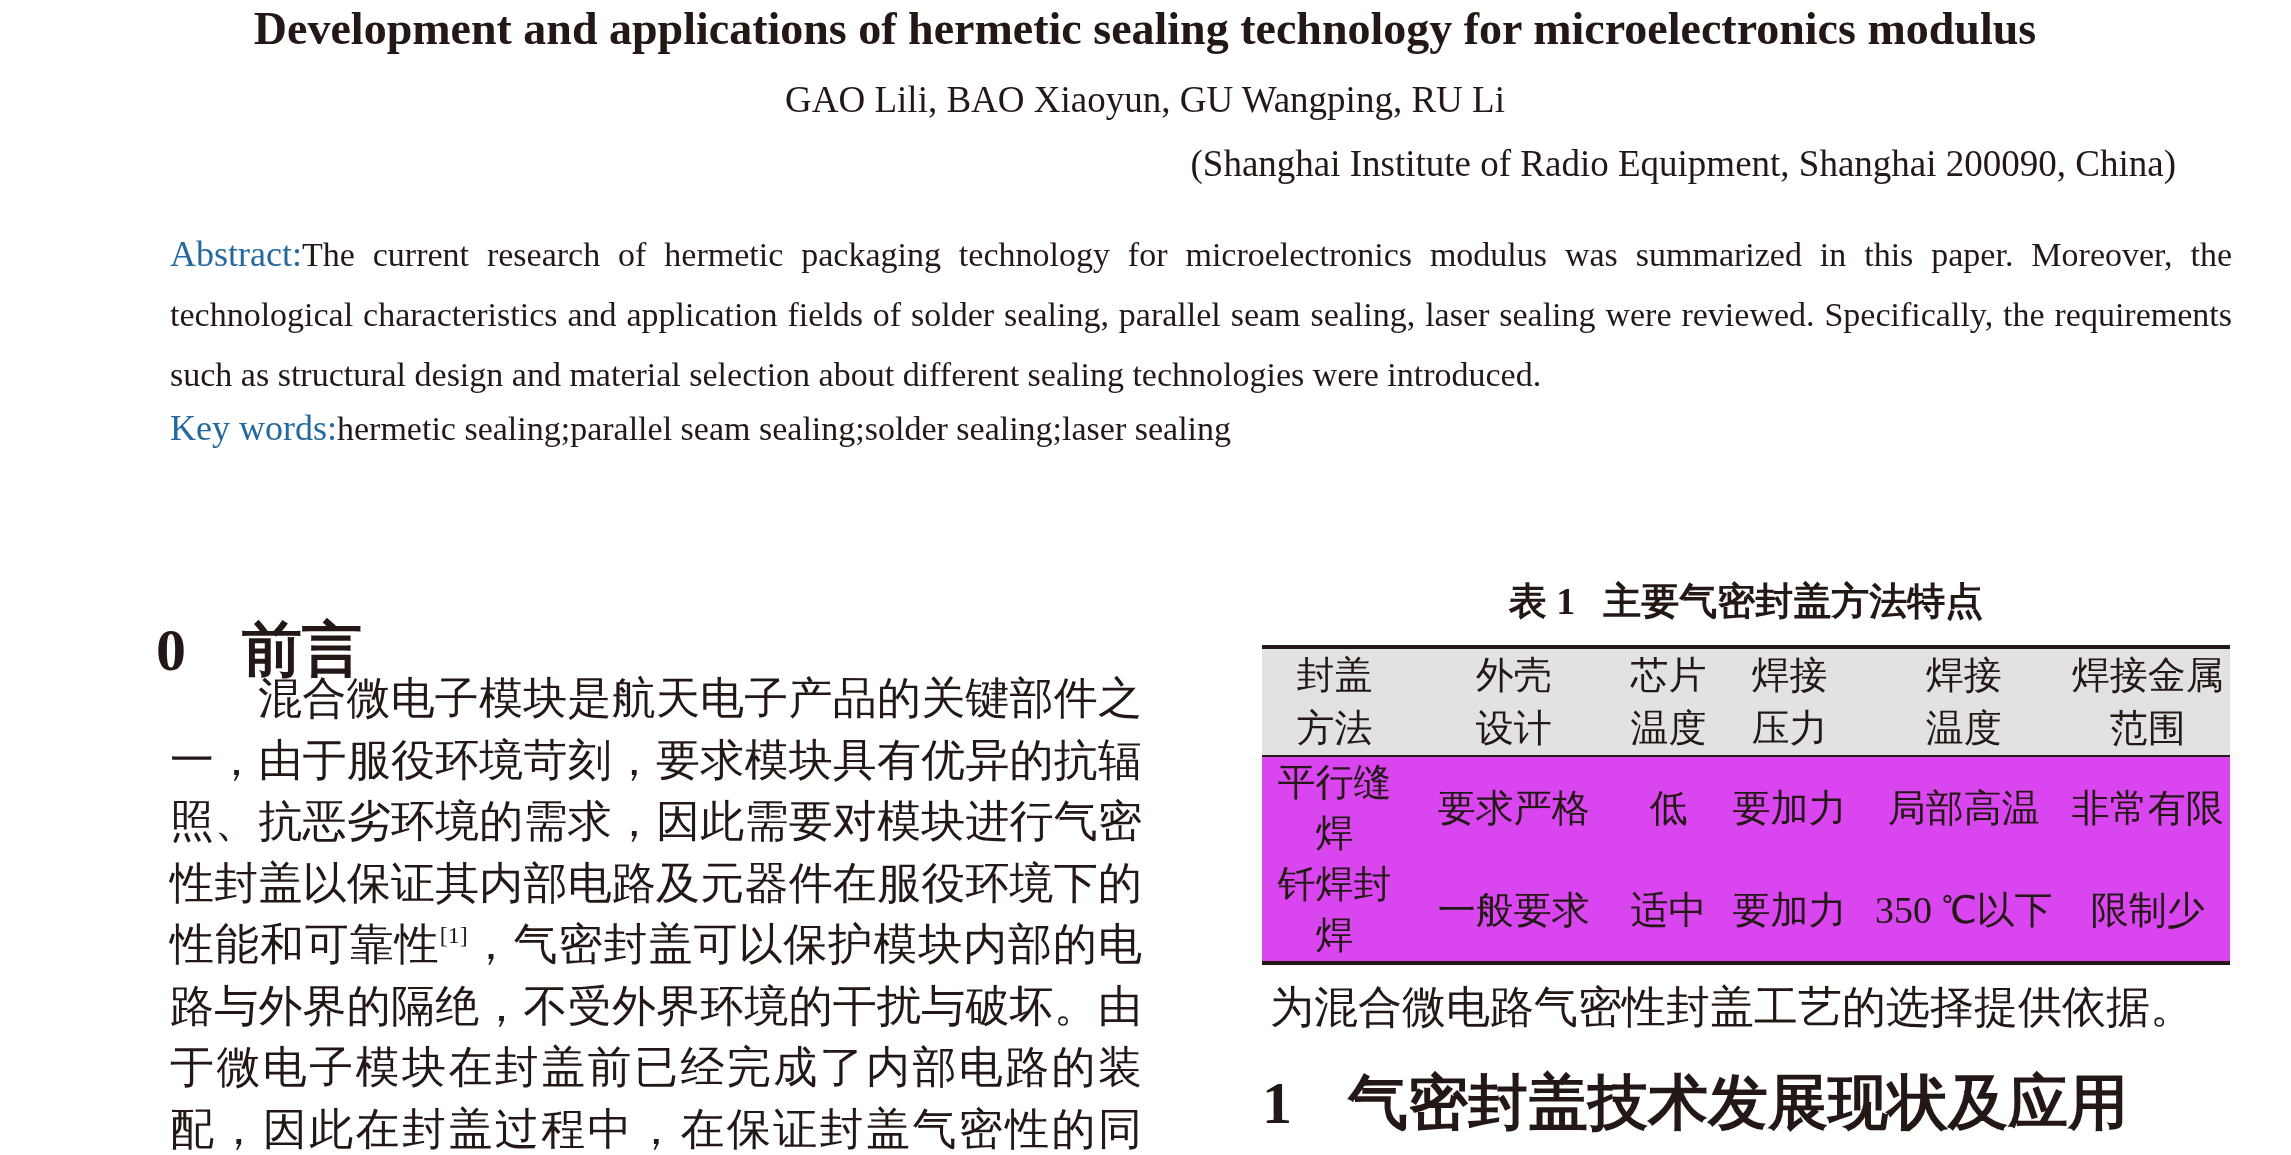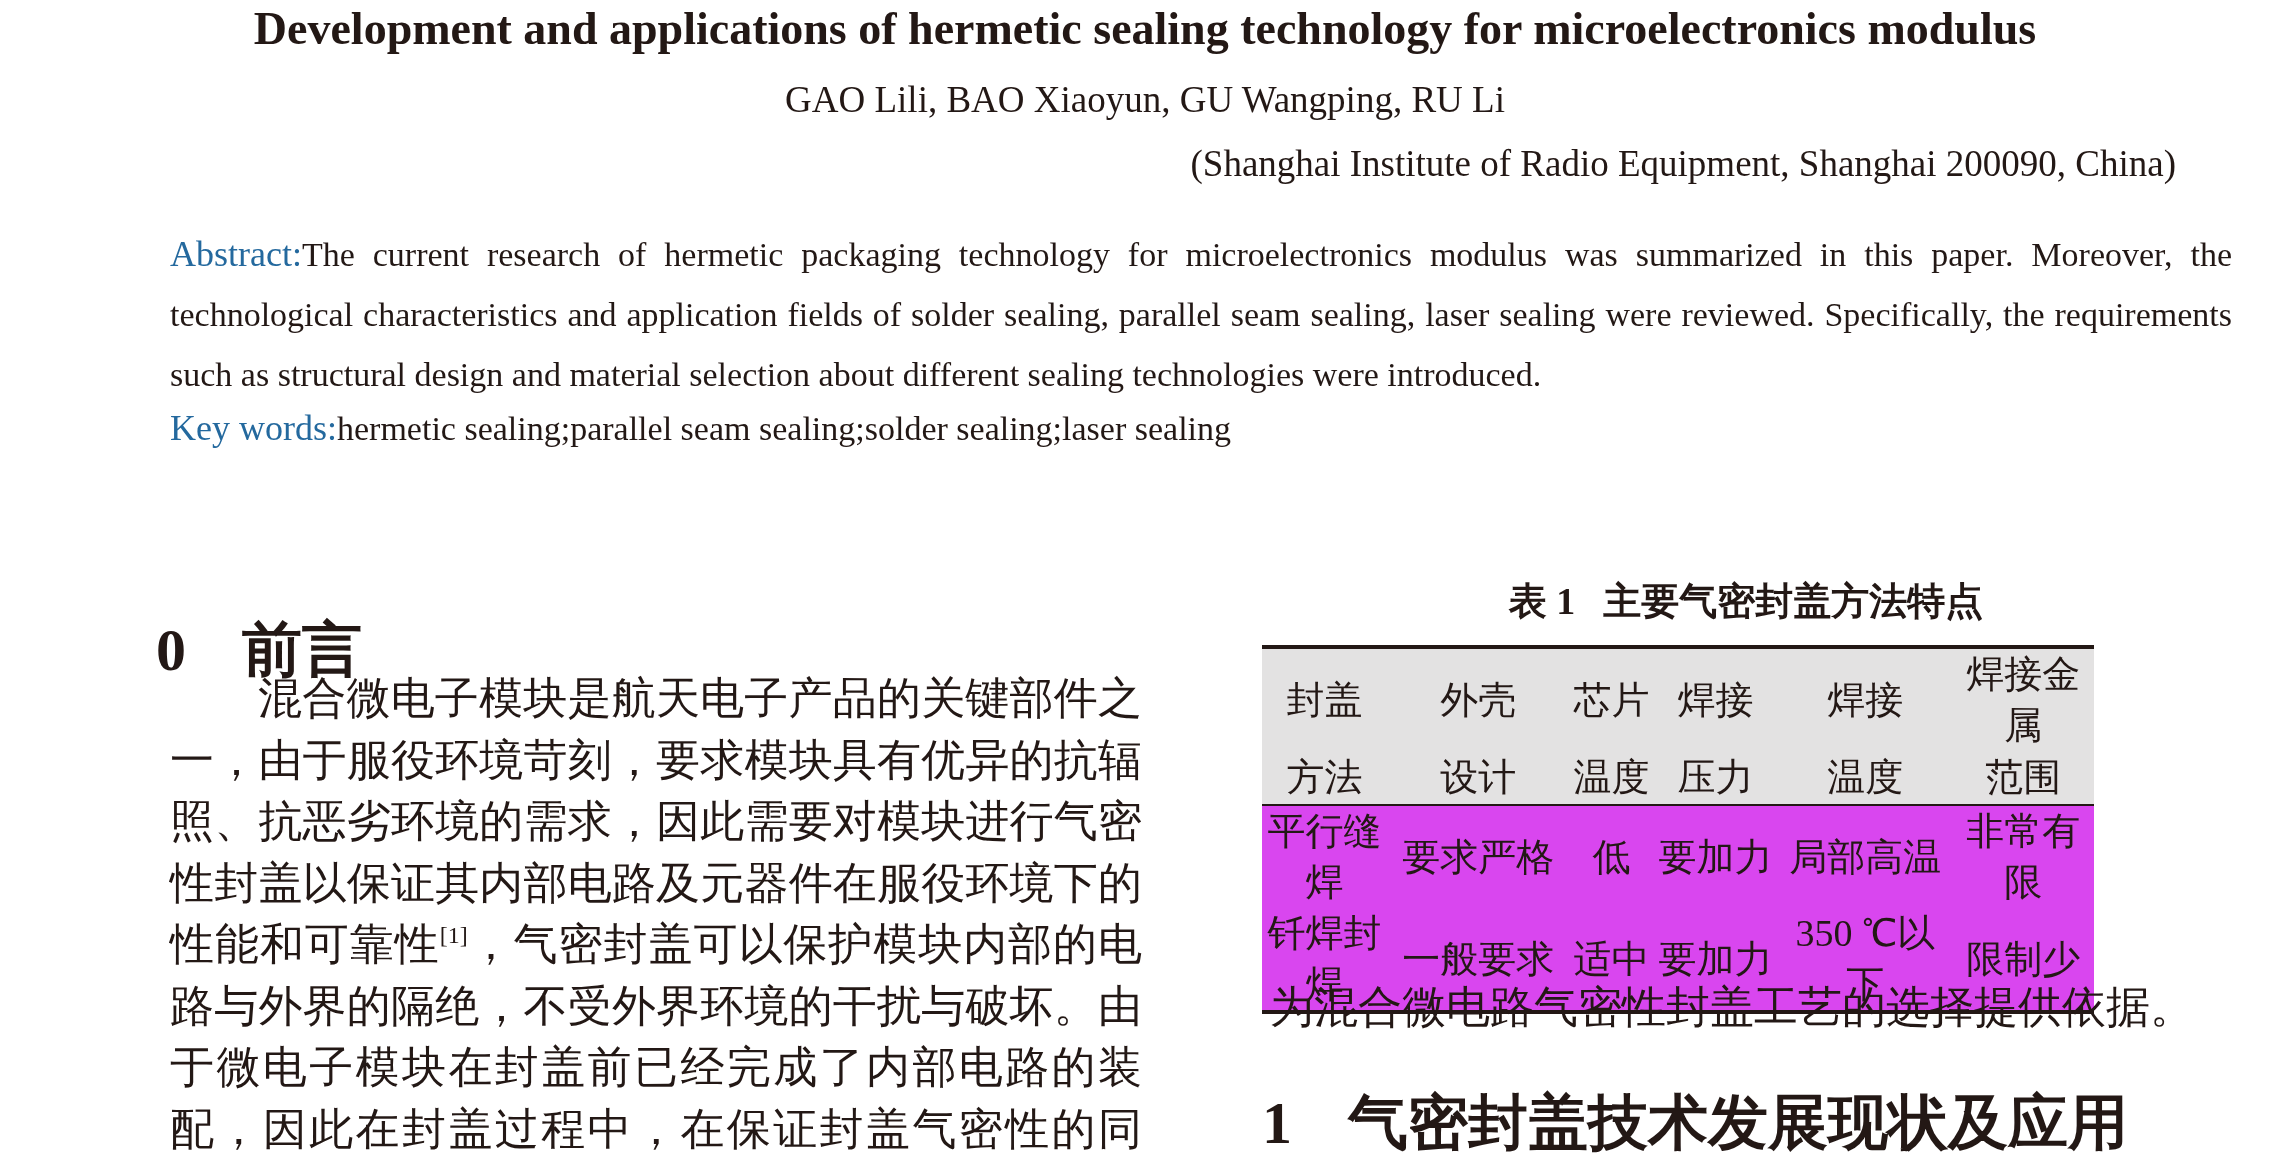--- a/index.html
+++ b/index.html
@@ -84,21 +84,21 @@
     font-weight:bold;
     font-size:38px;line-height:46px;
     font-family:"Liberation Sans", sans-serif;
     white-space:nowrap;
   }
   .tbl-caption .cap-label{
     font-family:"Liberation Serif", serif;
     margin-right:28px;
   }
   table.data-table{
-    left:1262px;top:645px;width:832px;
+    left:1262px;top:645px;width:968px;
     border-collapse:collapse;
     table-layout:fixed;
     border-top:4px solid #231815;
     border-bottom:4px solid #231815;
     font-size:38px;
   }
   table.data-table thead{background:#e3e2e2;}
   table.data-table tbody{background:#d946ef;}
   table.data-table thead tr.hdr-bottom th{border-bottom:2px solid #231815;}
   table.data-table th{
@@ -112,21 +112,21 @@
     height:60px;
     text-align:center;
     vertical-align:middle;
     padding:0;
   }
   .after-table{
     left:1270px;top:980px;width:972px;
     font-size:44px;line-height:56px;
     white-space:nowrap;
   }
-  .heading1{left:1262px;top:1070px;margin-top:20px;}
+  .heading1{left:1262px;top:1070px;}
 </style>
 </head>
 <body>
 
 <div class="abs title">Development and applications of hermetic sealing technology for microelectronics modulus</div>
 <div class="abs authors">GAO Lili, BAO Xiaoyun, GU Wangping, RU Li</div>
 <div class="abs affiliation">(Shanghai Institute of Radio Equipment, Shanghai 200090, China)</div>
 
 <div class="abs abstract"><span class="blue-label">Abstract:</span><span>The current research of hermetic packaging technology for microelectronics modulus was summarized in this paper. Moreover, the technological characteristics and application fields of solder sealing, parallel seam sealing, laser sealing were reviewed. Specifically, the requirements such as structural design and material selection about different sealing technologies were introduced.</span></div>
 

